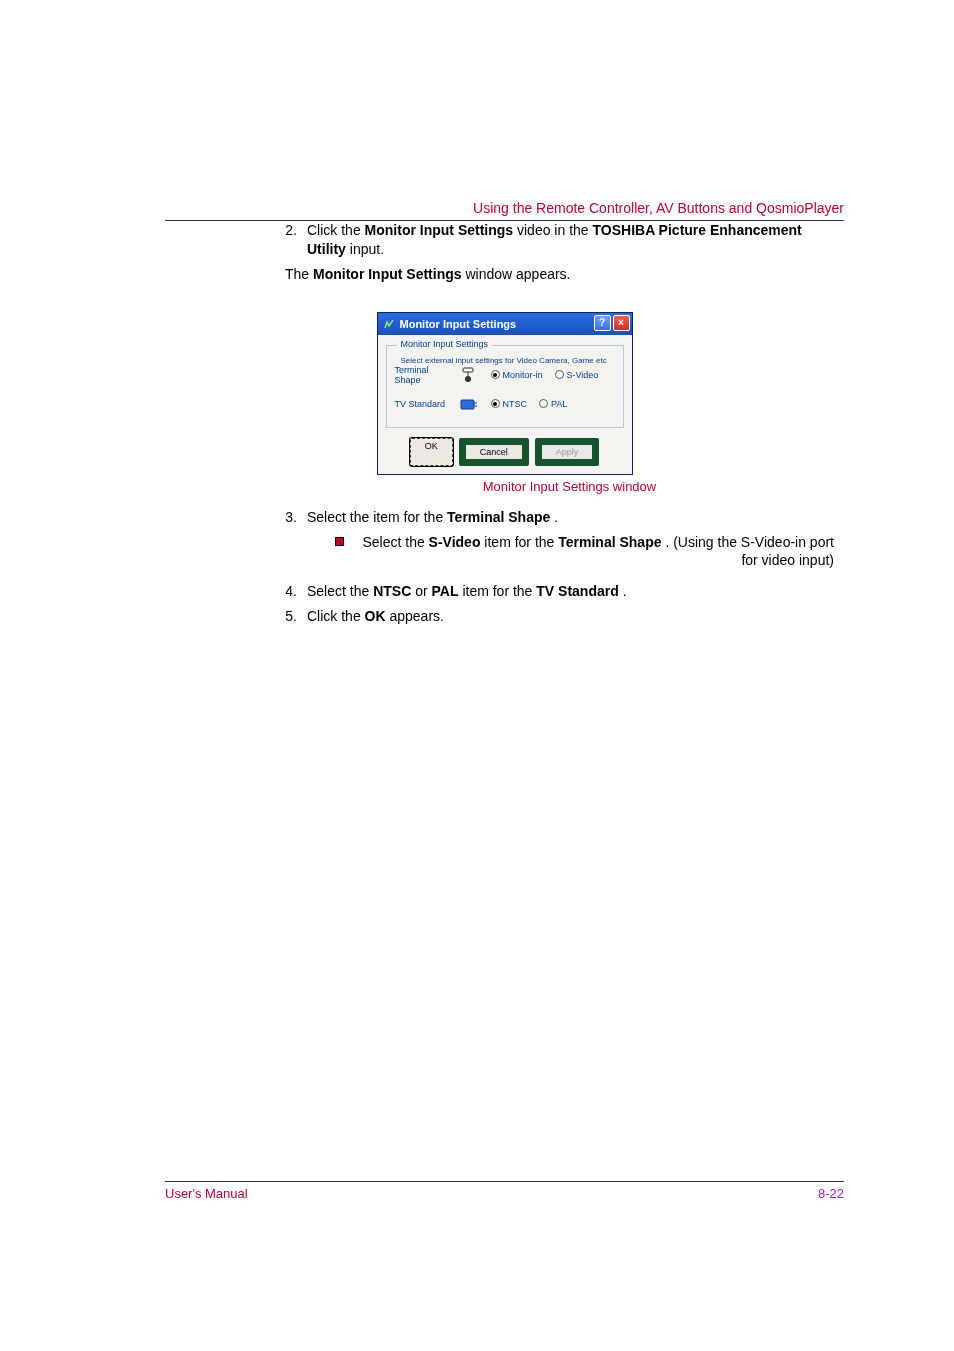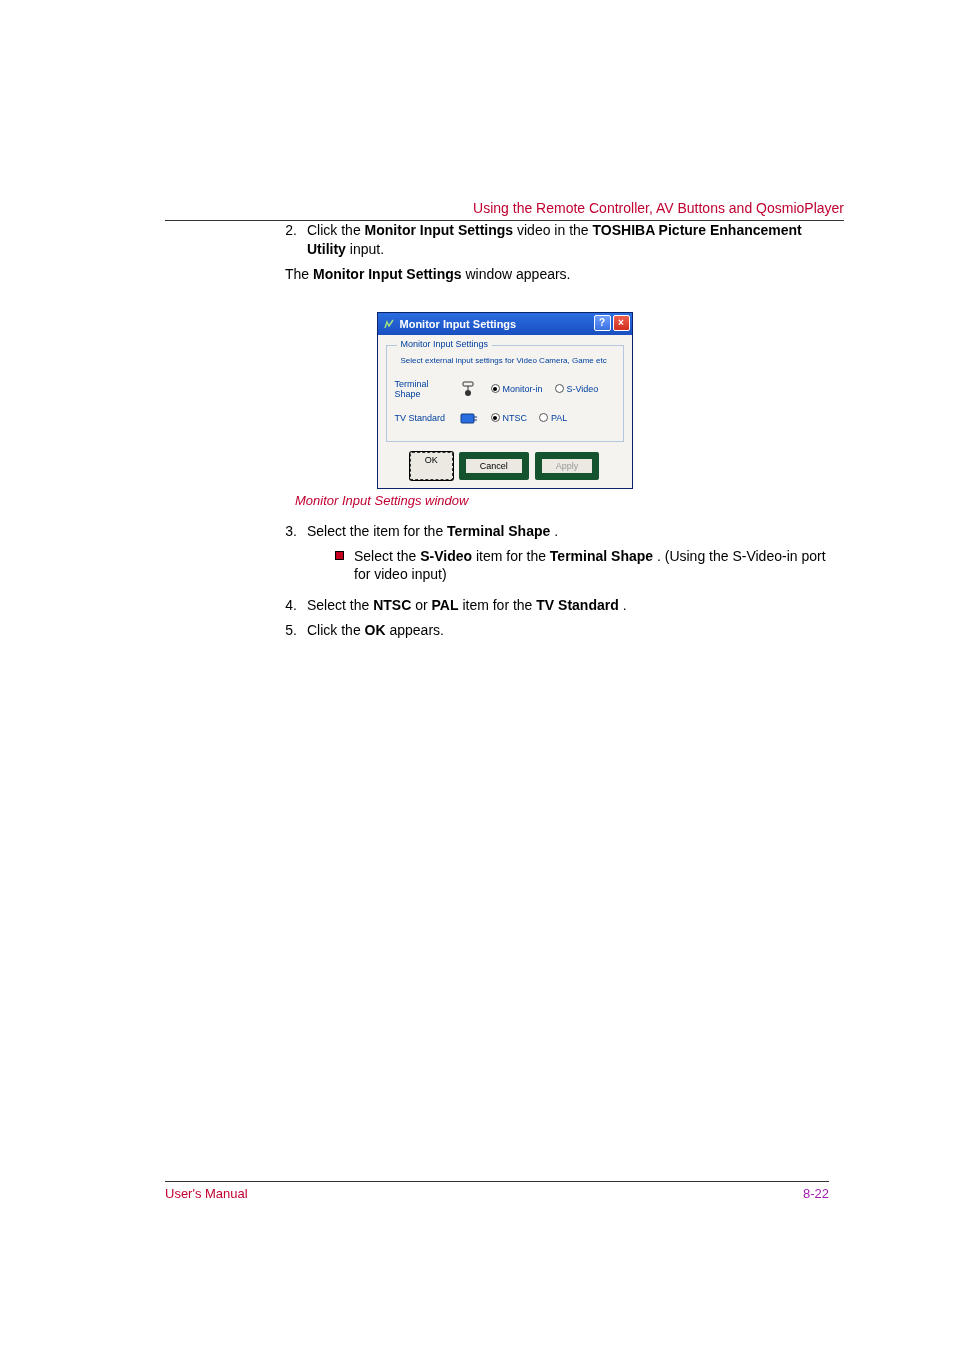--- a/index.html
+++ b/index.html
@@ -108,21 +108,21 @@
     top: -7px;
     left: 10px;
     background: #f5f3ef;
     padding: 0 4px;
     font-size: 9px;
     color: #0040a0;
   }
   .group-desc {
     font-size: 8px;
     color: #0040a0;
-    margin: -10px 0 14px 6px;
+    margin: -10px 0 0 6px;
   }
   .form-row {
     display: flex;
     align-items: center;
     margin-bottom: 12px;
     font-size: 9px;
     color: #0040a0;
   }
   .form-row .lbl { width: 62px; }
   .form-row .ic { width: 24px; display:flex; justify-content:center; }
@@ -144,45 +144,46 @@
     font-size: 9px;
     padding: 2px 14px;
     background: #ece9e2;
     border: 7px solid #14532d;
     border-radius: 2px;
   }
   .dlg-btn.default { border: 1px dashed #333; box-shadow: 0 0 0 1px #000; }
   .dlg-btn.disabled { color: #999; }
   .caption {
     color: #c00030;
-    font-style: italic;
     font-size: 13px;
+    text-align: center;
     margin: 4px 0 14px 130px;
   }
   .bullet-list {
     margin: 6px 0 6px 28px;
+    text-align: right;
   }
   .bullet-item {
     display: flex;
     margin-bottom: 6px;
     line-height: 1.35;
   }
   .sq-bullet {
     width: 9px;
     height: 9px;
     background: #c30020;
     border: 1px solid #000;
     flex: 0 0 9px;
     margin-right: 10px;
     margin-top: 4px;
   }
   .footer {
     position: absolute;
     left: 165px;
-    right: 125px;
+    right: 110px;
     bottom: 150px;
     border-top: 1px solid #333;
     padding-top: 4px;
     display: flex;
     justify-content: space-between;
     font-size: 13px;
   }
   .footer-left { color: #c00030; }
   .footer-right { color: #a21caf; }
 </style>

